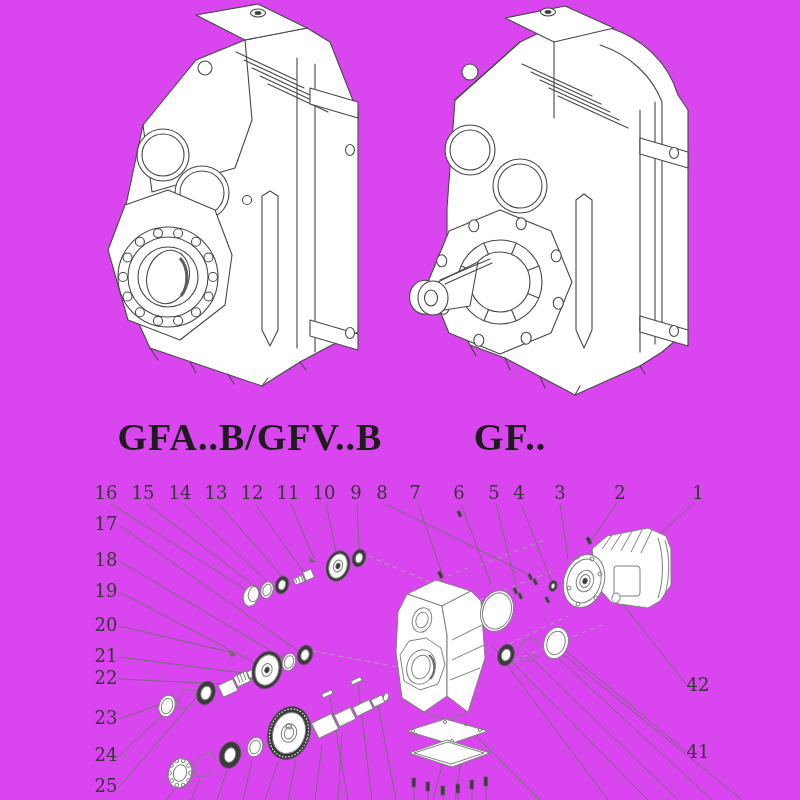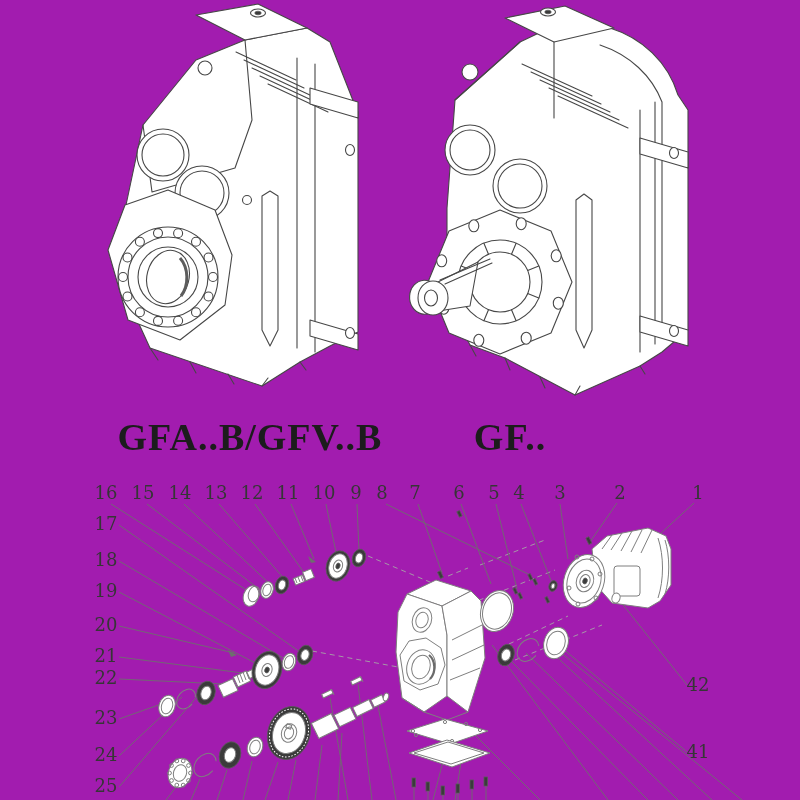--- a/index.html
+++ b/index.html
@@ -1,16 +1,16 @@
 <!DOCTYPE html>
 <html><head>
 <meta charset="utf-8">
 <style>
   html,body{margin:0;padding:0;background:#ffffff;}
-  #canvas{position:relative;width:800px;height:800px;background:#a21caf;overflow:hidden;
+  #canvas{position:relative;width:800px;height:800px;background:#d946ef;overflow:hidden;
           font-family:"Liberation Serif","DejaVu Serif",serif;}
   svg{display:block}
   .cap{font-family:"Liberation Serif","DejaVu Serif",serif;font-weight:bold;font-size:38px;fill:#1c1c1c;letter-spacing:1px;}
   .num{font-family:"DejaVu Serif","Liberation Serif",serif;font-size:18px;fill:#363636;}
   .ln{stroke:#474747;stroke-width:1.1;fill:none;stroke-linejoin:round;stroke-linecap:round;}
   .lnf{stroke:#474747;stroke-width:1.1;fill:#ffffff;stroke-linejoin:round;}
   .pt{stroke:#7f7f7f;stroke-width:1;fill:none;stroke-linejoin:round;}
   .ptf{stroke:#7f7f7f;stroke-width:1;fill:#ffffff;stroke-linejoin:round;}
   .dk{stroke:#5a5a5a;stroke-width:.8;fill:#3b3b3b;}
   .ld{stroke:#6e6e6e;stroke-width:.9;fill:none;}

